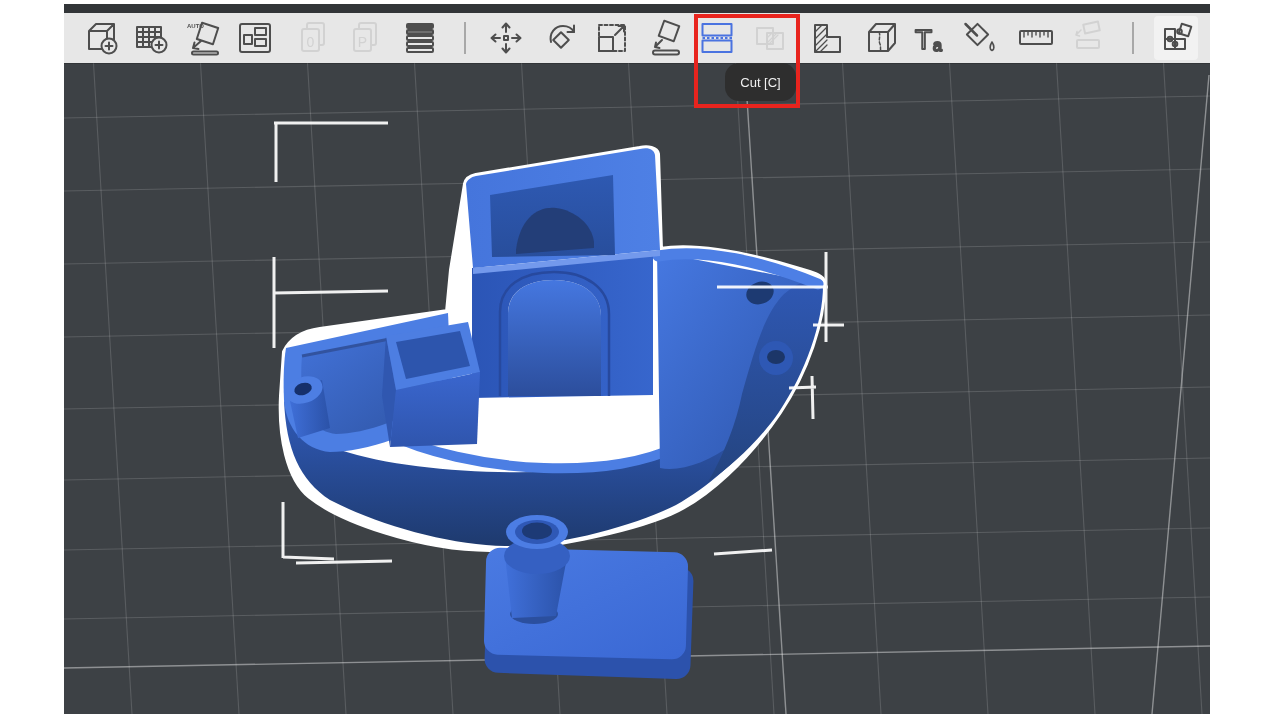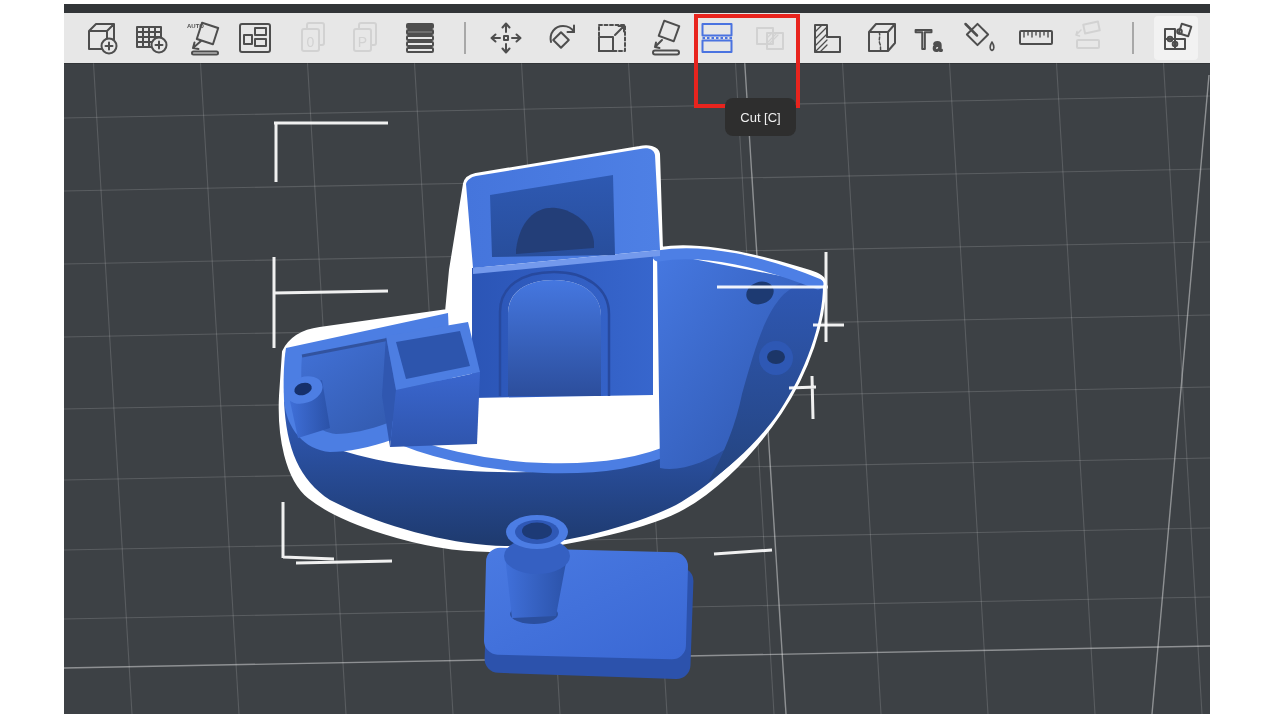--- a/index.html
+++ b/index.html
@@ -8,22 +8,22 @@
   .scene{position:absolute;left:0;top:0;width:1146px;height:710px;}
   .topstrip{position:absolute;left:0;top:0;width:100%;height:9px;background:#323538;}
   .toolbar{position:absolute;left:0;top:9px;width:100%;height:50px;background:#e7e7e7;
            box-shadow:0 1px 0 rgba(0,0,0,.18);}
   .tb{position:absolute;top:3px;width:44px;height:44px;background:none;border:0;padding:2px;margin:0;}
   .tb svg{width:100%;height:100%;display:block;}
   .tb.hl-bg{background:#f2f2f2;border-radius:4px;}
   .sep{position:absolute;top:9px;width:2px;height:32px;background:#a8a8a8;}
   .cut-highlight{position:absolute;left:630px;top:10px;width:106px;height:94px;border:4px solid #e8241e;
                  box-sizing:border-box;z-index:5;pointer-events:none;}
-  .tooltip{position:absolute;left:661px;top:59px;width:71px;height:38px;background:#2e2e2e;border-radius:8px;
-           color:#f1f1f1;font-size:13px;display:flex;align-items:center;justify-content:center;z-index:6;margin-top:35px;}
+  .tooltip{position:absolute;left:661px;top:59px;width:71px;height:38px;background:#2e2e2e;border-radius:14px;
+           color:#f1f1f1;font-size:13px;display:flex;align-items:center;justify-content:center;z-index:6;}
   .ic{stroke:#4e4e4e;fill:none;stroke-width:2;stroke-linejoin:round;stroke-linecap:round;}
   .ic-dis{stroke:#d2d2d2;fill:none;stroke-width:2;stroke-linejoin:round;stroke-linecap:round;}
   .ic-cut{stroke:#4a73e0;fill:none;stroke-width:2;stroke-linejoin:round;}
 </style>
 </head>
 <body>
 
 <div class="stage">
 
   <svg class="scene" viewBox="0 0 1146 710">

